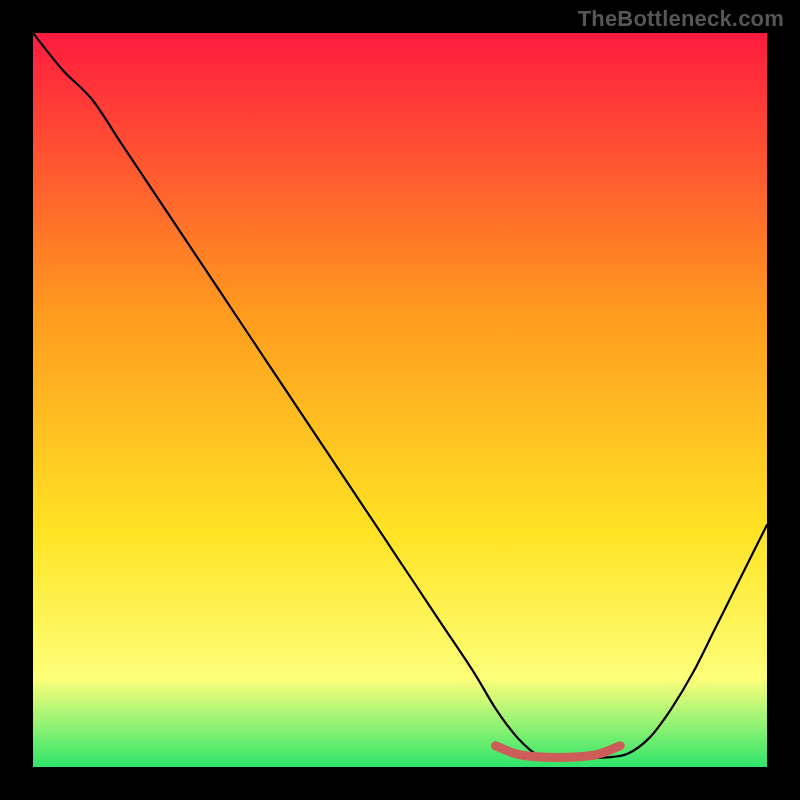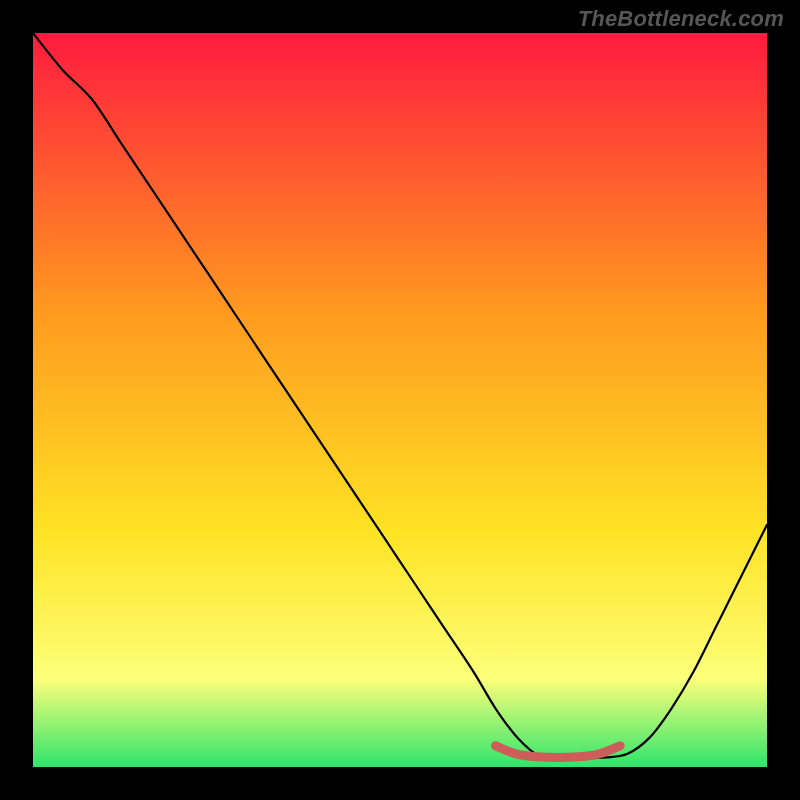--- a/index.html
+++ b/index.html
@@ -18,21 +18,20 @@
   }
   .watermark {
     position: absolute;
     top: 6px;
     right: 16px;
     font-family: Arial, Helvetica, sans-serif;
     font-size: 22px;
     font-weight: bold;
     color: #565656;
     letter-spacing: 0.2px;
-    font-style: italic;
   }
   .plot {
     position: absolute;
     left: 33px;
     top: 33px;
     width: 734px;
     height: 734px;
   }
   svg {
     display: block;

